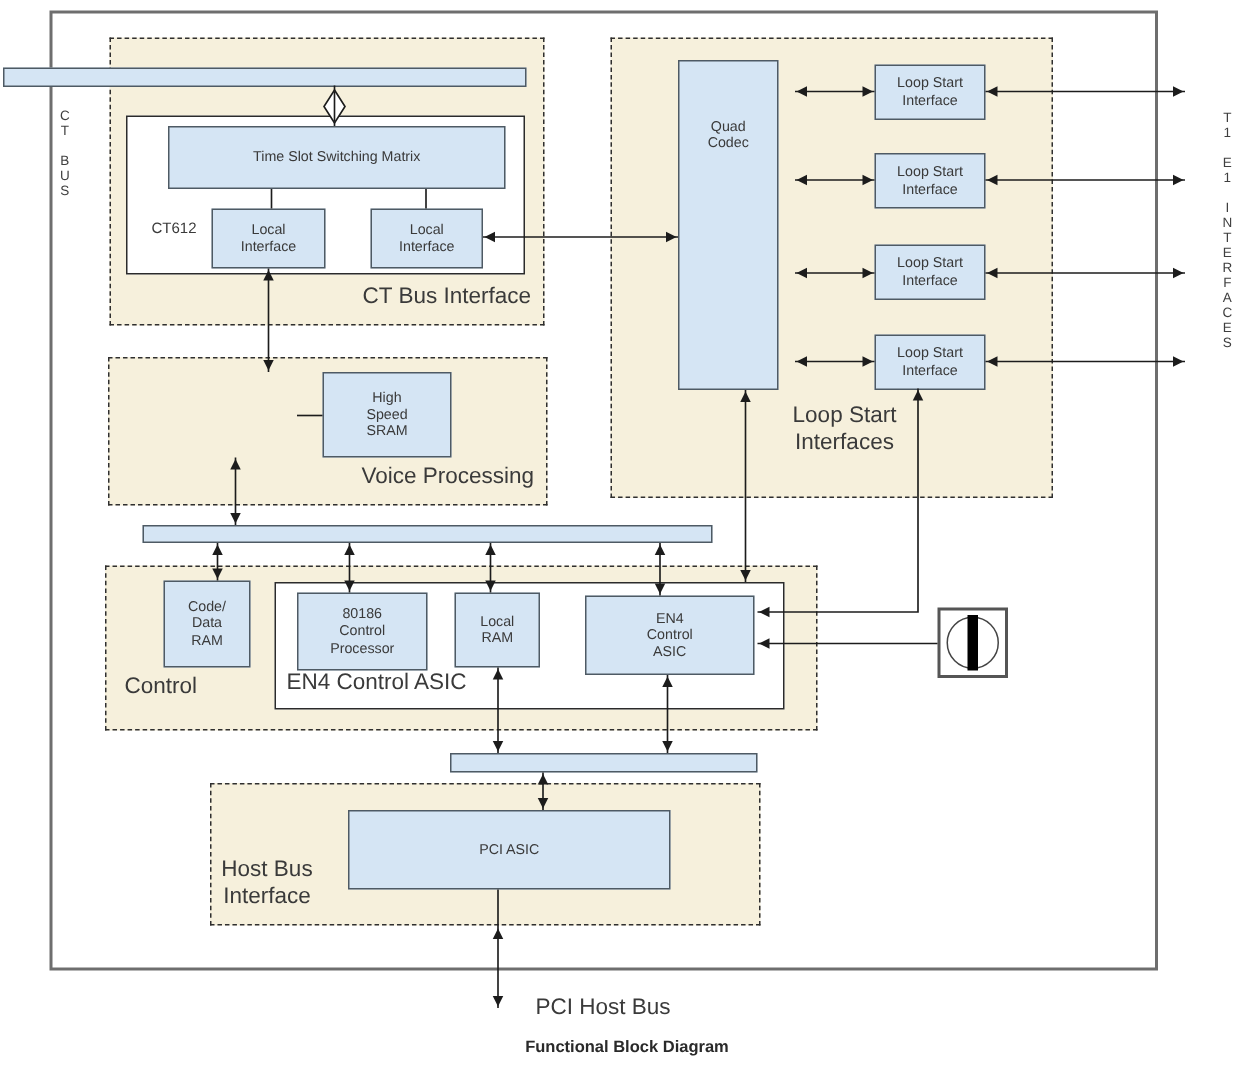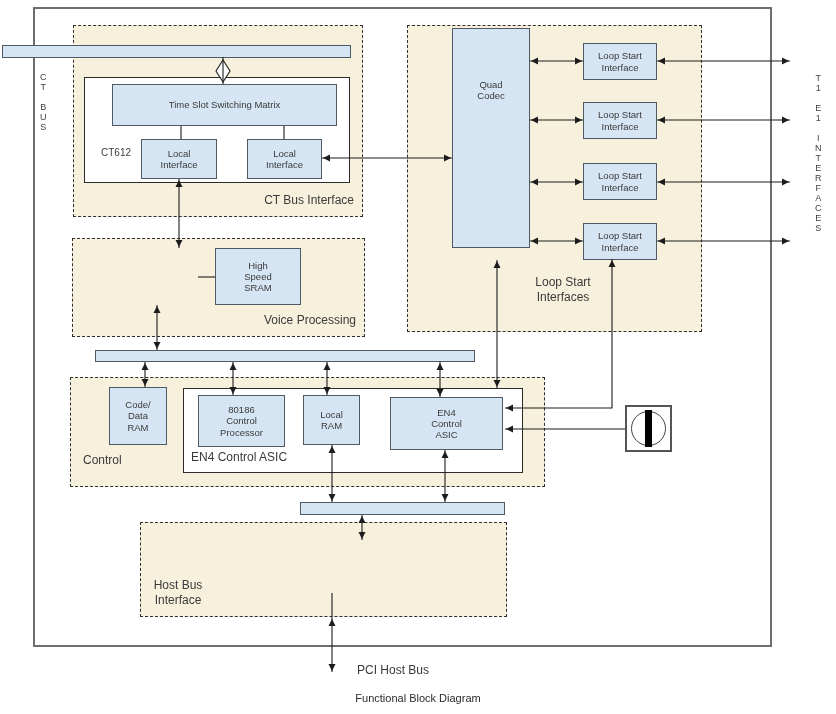--- a/index.html
+++ b/index.html
@@ -9,23 +9,23 @@
   html,body{margin:0;padding:0;background:#fff;}
   #stage{position:relative;width:836px;height:714px;background:#fff;overflow:hidden;
          font-family:"Liberation Sans","DejaVu Sans",sans-serif;color:var(--text);}
   .outer{position:absolute;border:2px solid var(--outer-border);background:transparent;}
   .panel{position:absolute;background:var(--panel-fill);border:1.5px dashed #2f2f2f;box-sizing:border-box;}
   .wbox{position:absolute;background:var(--white);border:1.2px solid #2b2b2b;box-sizing:border-box;}
   .blk{position:absolute;background:var(--block-fill);border:1.5px solid var(--block-border);
        box-sizing:border-box;display:flex;align-items:center;justify-content:center;text-align:center;
        font-size:9.5px;line-height:1.18;white-space:pre-line;color:var(--text);}
   .busbar{position:absolute;background:var(--block-fill);border:1.5px solid var(--block-border);box-sizing:border-box;}
-  .plabel{position:absolute;font-size:12px;line-height:1.2;white-space:pre-line;color:var(--text);}
+  .plabel{position:absolute;font-size:15px;line-height:1.2;white-space:pre-line;color:var(--text);}
   .vlabel{position:absolute;font-size:9px;line-height:10px;white-space:pre-line;text-align:center;color:#3f3f3f;}
-  .title{position:absolute;left:0;top:692px;width:836px;text-align:center;font-size:11px;font-weight:normal;color:#2a2a2a;}
+  .title{position:absolute;left:0;top:692px;width:836px;text-align:center;font-size:11px;font-weight:bold;color:#2a2a2a;}
   .center{text-align:center;}
   svg.wires{position:absolute;left:0;top:0;pointer-events:none;}
   svg.wires line, svg.wires polyline{stroke:var(--line);stroke-width:1.1;fill:none;}
   svg.wires polygon{fill:var(--line);stroke:none;}
   .osc{position:absolute;left:625px;top:405px;width:47px;height:47px;border:2px solid #555;
        background:#fff;box-sizing:border-box;}
   .osc .circ{position:absolute;left:4px;top:4px;width:35px;height:35px;border:1.5px solid #444;
        border-radius:50%;box-sizing:border-box;}
   .osc .bar{position:absolute;left:18px;top:3px;width:7px;height:37px;background:#000;}
 </style>
@@ -62,21 +62,21 @@
   </div>
 
   <div class="busbar" style="left:2px;top:45px;width:349px;height:13px"></div>
 
   <div class="blk" style="left:112px;top:84px;width:225px;height:42px">Time Slot Switching Matrix</div>
   <div class="blk" style="left:141px;top:139px;width:76px;height:40px">Local
 Interface</div>
   <div class="blk" style="left:247px;top:139px;width:75px;height:40px">Local
 Interface</div>
 
-  <div class="blk" style="left:452px;top:28px;width:78px;height:220px;align-items:flex-start;padding-top:50px">Quad
+  <div class="blk" style="left:452px;top:40px;width:67px;height:220px;align-items:flex-start;padding-top:38px">Quad
 Codec</div>
   <div class="blk" style="left:583px;top:43px;width:74px;height:37px">Loop Start
 Interface</div>
   <div class="blk" style="left:583px;top:102px;width:74px;height:37px">Loop Start
 Interface</div>
   <div class="blk" style="left:583px;top:163px;width:74px;height:37px">Loop Start
 Interface</div>
   <div class="blk" style="left:583px;top:223px;width:74px;height:37px">Loop Start
 Interface</div>
 
@@ -93,20 +93,21 @@
 Control
 Processor</div>
   <div class="blk" style="left:303px;top:395px;width:57px;height:50px">Local
 RAM</div>
   <div class="blk" style="left:390px;top:397px;width:113px;height:53px">EN4
 Control
 ASIC</div>
 
   <div class="busbar" style="left:300px;top:502px;width:205px;height:13px"></div>
 
+  <div class="blk" style="left:232px;top:540px;width:215px;height:53px">PCI ASIC</div>
 
   <div class="osc">
     <div class="circ"></div>
     <div class="bar"></div>
   </div>
 
   <div class="vlabel" style="left:40px;top:72px">C
 T
 
 B

